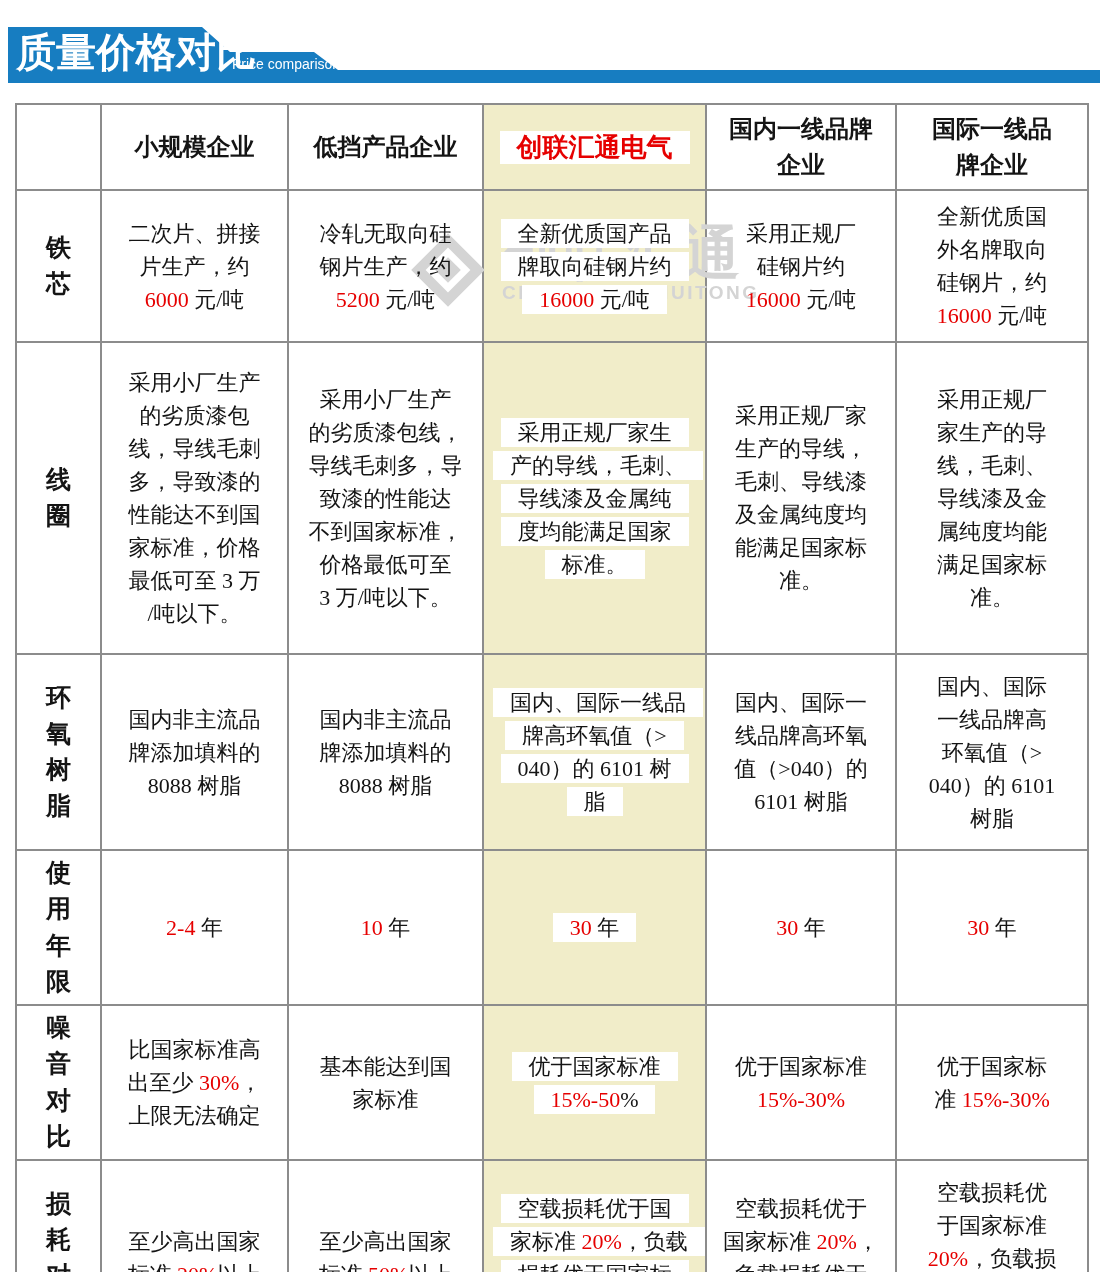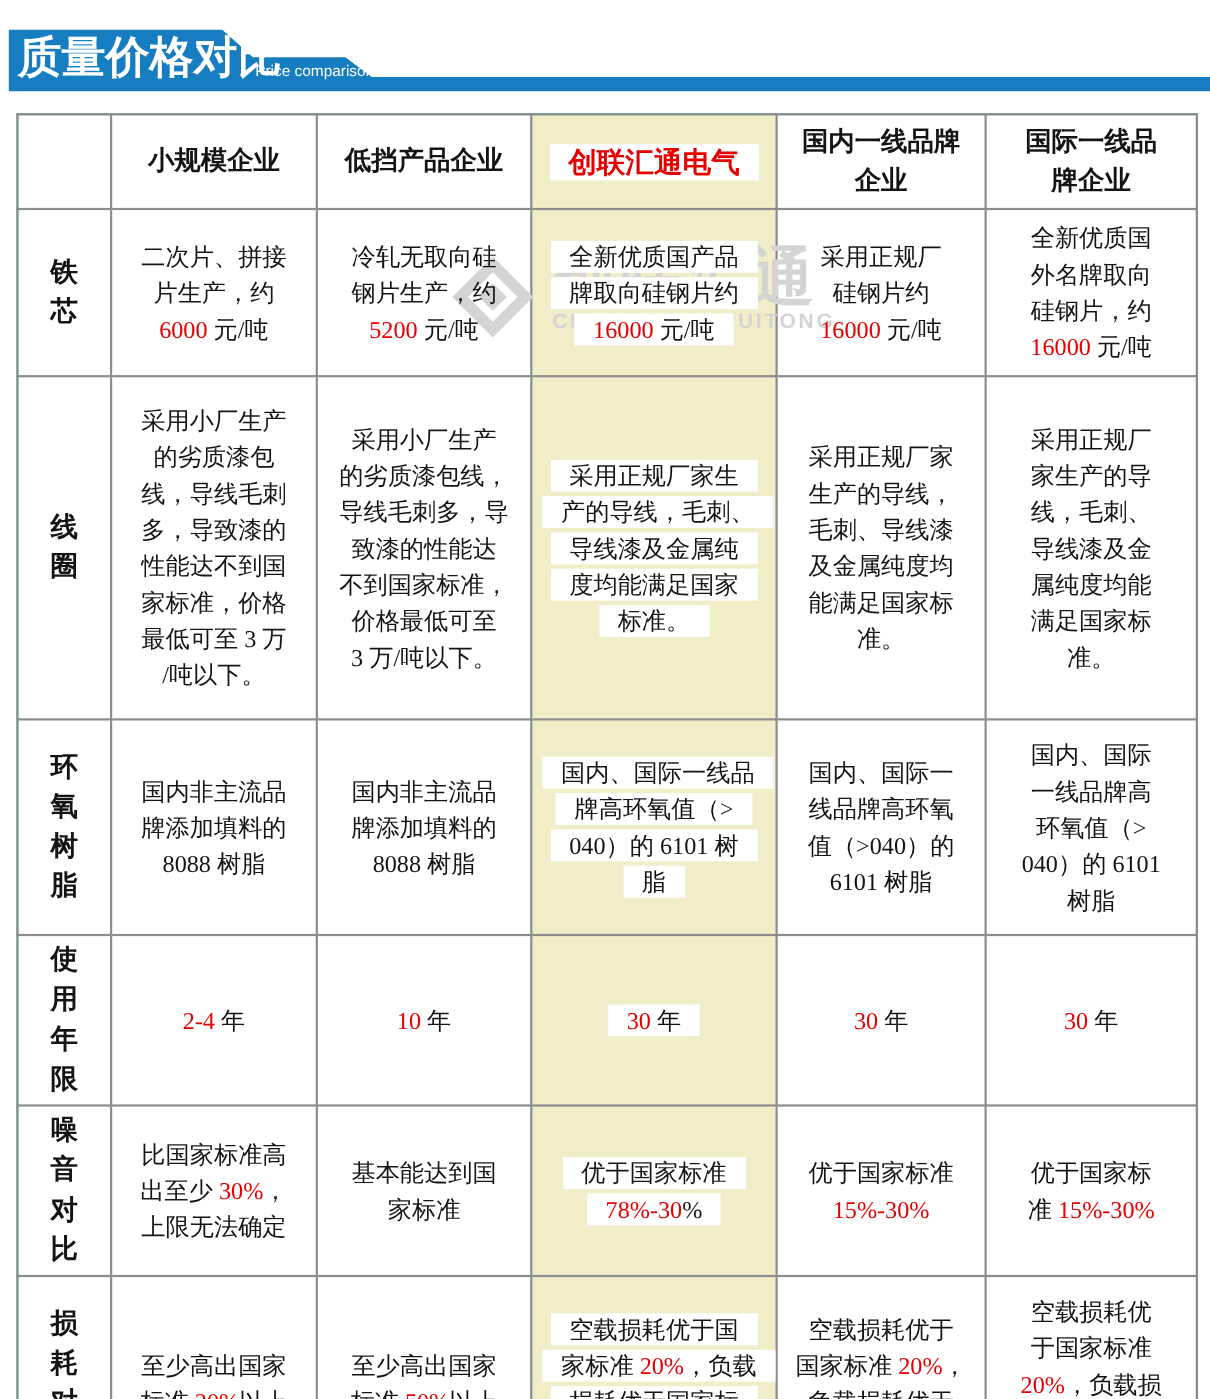--- a/index.html
+++ b/index.html
@@ -200,21 +200,21 @@
         </tr>
         <tr>
           <th class="rowlabel">噪音
 对比</th>
           <td><span class="cellwrap"><span>比国家标准高
 出至少 </span><span class="red">30%</span><span>，
 上限无法确定</span></span></td>
           <td><span class="cellwrap"><span>基本能达到国
 家标准</span></span></td>
           <td class="hl"><span class="cellwrap patch"><span>优于国家标准
-</span><span class="red">78%-30</span><span>%</span></span></td>
+</span><span class="red">15%-50</span><span>%</span></span></td>
           <td><span class="cellwrap"><span>优于国家标准
 </span><span class="red">15%-30%</span></span></td>
           <td><span class="cellwrap"><span>优于国家标
 准 </span><span class="red">15%-30%</span></span></td>
         </tr>
         <tr>
           <th class="rowlabel">损耗
 对比</th>
           <td><span class="cellwrap"><span>至少高出国家
 标准 </span><span class="red">20%</span><span>以上</span></span></td>

